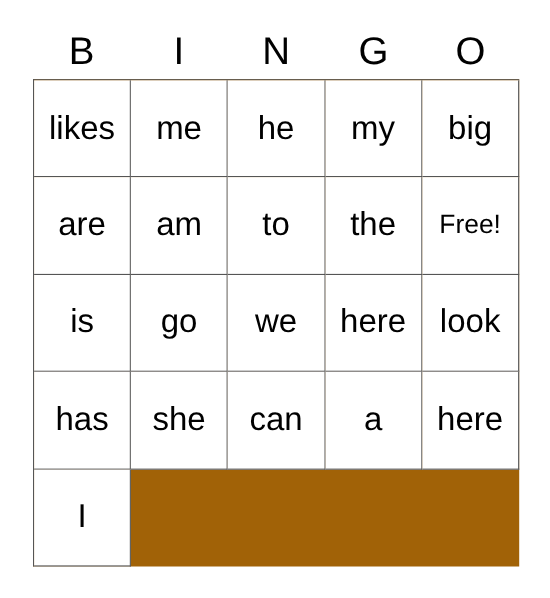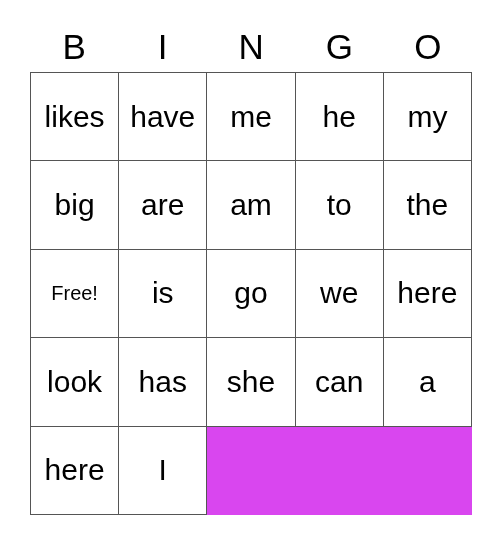--- a/index.html
+++ b/index.html
@@ -44,58 +44,57 @@
   
   .grid {
     width: 442px;
     height: 443px;
     display: grid;
     grid-template-columns: repeat(5, 1fr);
     grid-template-rows: repeat(5, 1fr);
     border-top: 1px solid #555555;
     border-left: 1px solid #555555;
     box-sizing: border-box;
-    background: #d946ef;
+    background: #a16207;
   }
   .cell {
     border-right: 1px solid #555555;
     border-bottom: 1px solid #555555;
     box-sizing: border-box;
     display: flex;
     align-items: center;
     justify-content: center;
     font-size: 30px;
     line-height: 1;
     color: #000000;
     background: #ffffff;
     overflow: hidden;
     text-align: center;
     padding: 0 2px;
   }
   .cell.free {
-    font-size: 20px;
+    font-size: 24px;
   }
 </style>
 </head>
 <body>
 
 <div class="card">
 
   <div class="header-row">
     <div class="header-cell">B</div>
     <div class="header-cell">I</div>
     <div class="header-cell">N</div>
     <div class="header-cell">G</div>
     <div class="header-cell">O</div>
   </div>
 
   <div class="grid">
 
     <div class="cell">likes</div>
-    <div class="cell">have</div>
     <div class="cell">me</div>
     <div class="cell">he</div>
 
     <div class="cell">my</div>
     <div class="cell">big</div>
     <div class="cell">are</div>
     <div class="cell">am</div>
 
     <div class="cell">to</div>
     <div class="cell">the</div>

